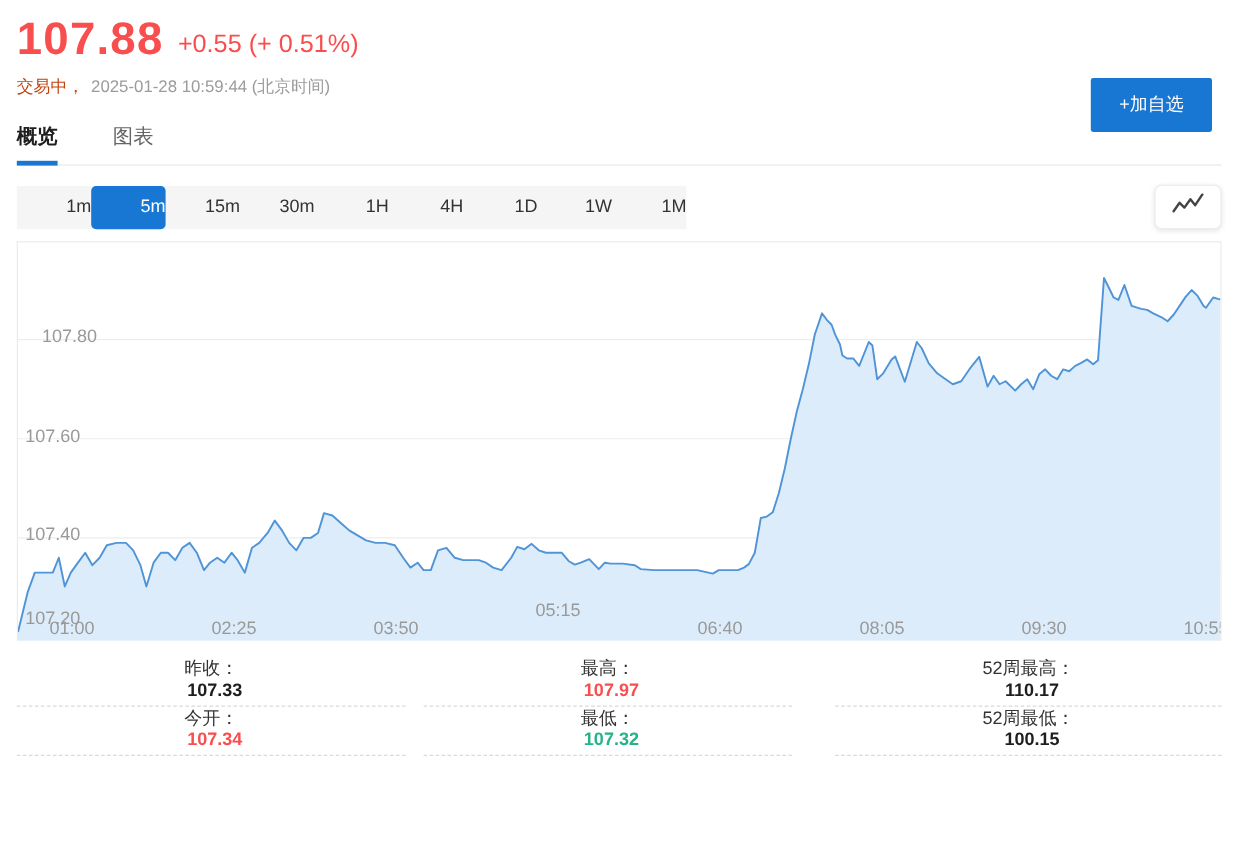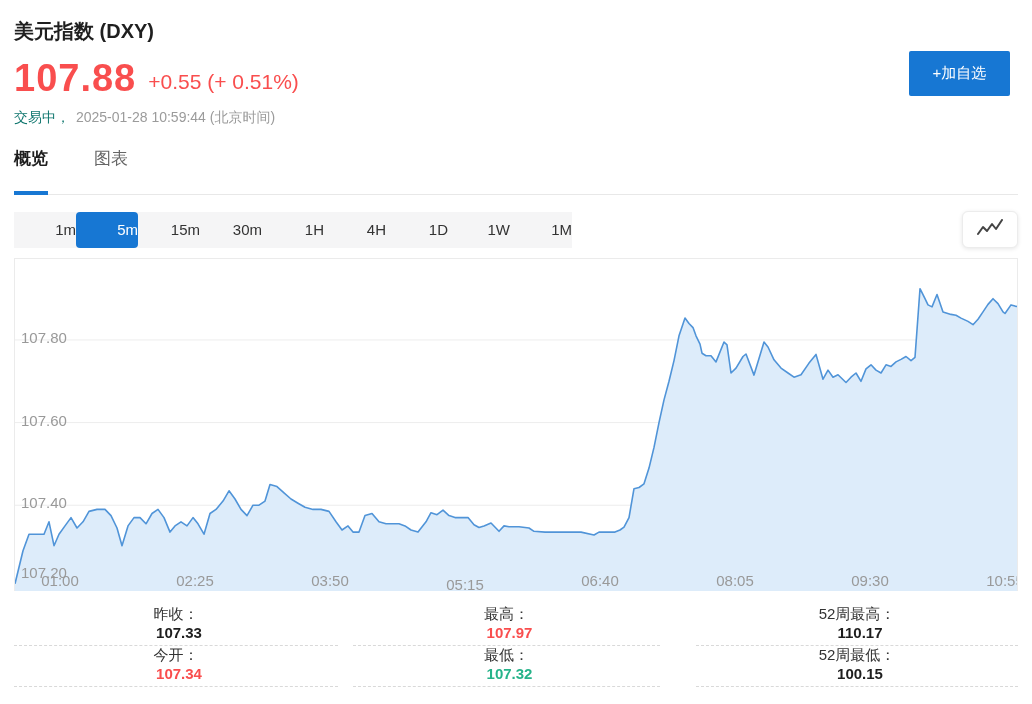--- a/index.html
+++ b/index.html
@@ -11,32 +11,32 @@
   }
   .page { padding:0 14px; position:relative; }
 
   .title { padding-top:18px; font-size:20px; font-weight:bold; color:#1f1f1f; }
 
   .price-row { margin-top:14px; display:flex; align-items:flex-end; }
   .price { font-size:38px; line-height:38px; font-weight:bold; color:var(--red); letter-spacing:1px; }
   .change { font-size:21px; color:var(--red); margin-left:12px; margin-bottom:3px; }
 
   .status-row { margin-top:12px; font-size:14px; }
-  .status-label { color:#0f766e; }
+  .status-label { color:#c2410c; }
   .timestamp { color:#9b9b9b; margin-left:2px; }
 
   .add-btn {
     position:absolute; top:51px; right:22px; width:101px; height:45px;
     background:var(--accent); color:#fff; font-size:15px;
     border:none; border-radius:2px; cursor:pointer;
     display:flex; align-items:center; justify-content:center;
   }
 
   .tabs { margin-top:20px; border-bottom:1px solid #e8e8e8; display:flex; gap:46px; }
-  .tab { font-size:17px; color:#666; padding-bottom:24px; position:relative; cursor:pointer; }
+  .tab { font-size:17px; color:#666; padding-bottom:12px; position:relative; cursor:pointer; }
   .tab.active { color:#1f1f1f; font-weight:bold; }
   .tab.active::after { content:""; position:absolute; left:0; right:0; bottom:-1px; height:4px; background:var(--accent); }
 
   .toolbar { margin-top:16px; display:flex; align-items:center; }
   .periods { display:flex; background:#f5f5f6; }
   .period { width:62px; height:36px; line-height:36px; text-align:right; font-size:15px; color:#333; cursor:pointer; }
   .period.active { background:var(--accent); color:#fff; border-radius:4px;padding-left:41px; }
   .chart-style-btn {
     margin-left:auto; width:56px; height:37px; background:#fff;
     border:1px solid #ececec; border-radius:6px; cursor:pointer;
@@ -66,21 +66,20 @@
   }
   .stat-label { color:#333; }
   .stat-value { font-weight:bold; margin-left:6px; }
   .v-dark { color:#1e1e1e; } .v-red { color:var(--red); } .v-green { color:var(--green); }
 </style>
 </head>
 <body>
 
 <div class="page">
 
-  <div class="title">美元指数 (DXY)</div>
 
   <button class="add-btn">+加自选</button>
 
   <div class="price-row">
     <span class="price">107.88</span>
     <span class="change">+0.55 (+ 0.51%)</span>
   </div>
 
   <div class="status-row">
     <span class="status-label">交易中，</span>
@@ -115,28 +114,28 @@
 
   <div class="chart" id="chart">
     <svg id="chart-svg" width="1002" height="333" viewBox="0 0 1002 333" preserveAspectRatio="none">
         <line x1="0" x2="1002" y1="80.97766749379593" y2="80.97766749379593" stroke="#ededed" stroke-width="1"></line>
         <line x1="0" x2="1002" y1="163.60794044665099" y2="163.60794044665099" stroke="#ededed" stroke-width="1"></line>
         <line x1="0" x2="1002" y1="246.23821339950015" y2="246.23821339950015" stroke="#ededed" stroke-width="1"></line>
         <line x1="0" x2="1002" y1="328.8684863523552" y2="328.8684863523552" stroke="#ededed" stroke-width="1"></line>
         <path d="M0,324.7 L4,308.2 L8,291.7 L14,275.2 L22,275.2 L29,275.2 L34,262.8 L39,286.7 L44,275.2 L50,266.9 L56,258.6 L62,269.0 L68,262.8 L74,252.4 L82,250.4 L90,250.4 L96,256.6 L102,269.0 L107,286.7 L113,266.9 L119,258.6 L125,258.6 L131,264.8 L137,254.5 L143,250.4 L149,258.6 L155,273.1 L160,266.9 L166,262.8 L172,266.9 L178,258.6 L183,264.8 L189,275.2 L195,254.5 L201,250.4 L208,242.1 L214,231.8 L220,240.0 L226,250.4 L232,256.6 L238,246.2 L244,246.2 L250,242.1 L255,225.6 L262,227.6 L269,233.8 L276,240.0 L283,244.2 L290,248.3 L298,250.4 L306,250.4 L314,252.4 L321,262.8 L327,271.0 L333,266.9 L338,273.1 L344,273.1 L350,256.6 L357,254.5 L364,262.8 L371,264.8 L378,264.8 L384,264.8 L390,266.9 L396,271.0 L403,273.1 L411,262.8 L416,253.7 L422,255.7 L428,251.2 L434,256.6 L440,258.6 L447,258.6 L453,258.6 L459,265.7 L464,268.5 L469,266.9 L476,264.0 L484,272.3 L489,266.9 L494,267.7 L504,267.7 L514,269.0 L519,272.3 L530,273.1 L542,273.1 L554,273.1 L566,273.1 L579,276.0 L584,273.1 L592,273.1 L600,273.1 L605,271.0 L609,268.1 L614,258.6 L619,229.7 L624,228.5 L629,224.8 L634,209.1 L639,188.4 L644,163.6 L649,140.9 L654,122.3 L659,101.6 L664,76.8 L670,59.1 L674,64.5 L678,68.6 L681,76.8 L685,85.1 L687,94.2 L691,96.7 L696,96.7 L701,102.9 L709,83.0 L712,85.9 L716,114.0 L721,109.1 L728,97.5 L731,95.0 L739,116.1 L749,83.0 L753,88.0 L759,100.8 L766,109.1 L773,114.0 L779,118.2 L786,115.7 L794,104.1 L801,95.4 L808,120.2 L813,111.1 L818,118.2 L823,115.7 L831,123.5 L836,118.2 L841,114.0 L846,122.3 L851,109.9 L856,105.8 L861,111.1 L866,114.0 L871,105.8 L876,107.4 L881,102.9 L886,100.4 L891,97.5 L896,101.6 L900,98.3 L905,29.7 L910,39.7 L913,45.9 L917,47.9 L922,35.5 L928,52.9 L936,55.4 L941,56.2 L946,59.1 L953,62.4 L958,65.7 L963,60.3 L968,52.9 L973,45.4 L978,39.7 L983,44.6 L988,52.9 L990,54.5 L996,45.9 L1000,47.1 L1004,47.9 L1002,333 L0,333 Z" fill="#ddecfa" stroke="none"></path>
         <path d="M0,324.7 L4,308.2 L8,291.7 L14,275.2 L22,275.2 L29,275.2 L34,262.8 L39,286.7 L44,275.2 L50,266.9 L56,258.6 L62,269.0 L68,262.8 L74,252.4 L82,250.4 L90,250.4 L96,256.6 L102,269.0 L107,286.7 L113,266.9 L119,258.6 L125,258.6 L131,264.8 L137,254.5 L143,250.4 L149,258.6 L155,273.1 L160,266.9 L166,262.8 L172,266.9 L178,258.6 L183,264.8 L189,275.2 L195,254.5 L201,250.4 L208,242.1 L214,231.8 L220,240.0 L226,250.4 L232,256.6 L238,246.2 L244,246.2 L250,242.1 L255,225.6 L262,227.6 L269,233.8 L276,240.0 L283,244.2 L290,248.3 L298,250.4 L306,250.4 L314,252.4 L321,262.8 L327,271.0 L333,266.9 L338,273.1 L344,273.1 L350,256.6 L357,254.5 L364,262.8 L371,264.8 L378,264.8 L384,264.8 L390,266.9 L396,271.0 L403,273.1 L411,262.8 L416,253.7 L422,255.7 L428,251.2 L434,256.6 L440,258.6 L447,258.6 L453,258.6 L459,265.7 L464,268.5 L469,266.9 L476,264.0 L484,272.3 L489,266.9 L494,267.7 L504,267.7 L514,269.0 L519,272.3 L530,273.1 L542,273.1 L554,273.1 L566,273.1 L579,276.0 L584,273.1 L592,273.1 L600,273.1 L605,271.0 L609,268.1 L614,258.6 L619,229.7 L624,228.5 L629,224.8 L634,209.1 L639,188.4 L644,163.6 L649,140.9 L654,122.3 L659,101.6 L664,76.8 L670,59.1 L674,64.5 L678,68.6 L681,76.8 L685,85.1 L687,94.2 L691,96.7 L696,96.7 L701,102.9 L709,83.0 L712,85.9 L716,114.0 L721,109.1 L728,97.5 L731,95.0 L739,116.1 L749,83.0 L753,88.0 L759,100.8 L766,109.1 L773,114.0 L779,118.2 L786,115.7 L794,104.1 L801,95.4 L808,120.2 L813,111.1 L818,118.2 L823,115.7 L831,123.5 L836,118.2 L841,114.0 L846,122.3 L851,109.9 L856,105.8 L861,111.1 L866,114.0 L871,105.8 L876,107.4 L881,102.9 L886,100.4 L891,97.5 L896,101.6 L900,98.3 L905,29.7 L910,39.7 L913,45.9 L917,47.9 L922,35.5 L928,52.9 L936,55.4 L941,56.2 L946,59.1 L953,62.4 L958,65.7 L963,60.3 L968,52.9 L973,45.4 L978,39.7 L983,44.6 L988,52.9 L990,54.5 L996,45.9 L1000,47.1 L1004,47.9" fill="none" stroke="#5094d8" stroke-width="1.6" stroke-linejoin="round"></path>
       </svg>
-  <div class="axis-label" style="left: 6px; top: 69.9777px;">107.80</div>
+  <div class="axis-label" style="left: 20px; top: 69.9777px;">107.80</div>
       <div class="axis-label" style="left: 6px; top: 152.608px;">107.60</div>
       <div class="axis-label" style="left: 6px; top: 235.238px;">107.40</div>
       <div class="axis-label" style="left: 6px; top: 305px;">107.20</div>
       <div class="axis-label x-label" style="left: 45px; top: 313px;">01:00</div>
       <div class="axis-label x-label" style="left: 180px; top: 313px;">02:25</div>
       <div class="axis-label x-label" style="left: 315px; top: 313px;">03:50</div>
-      <div class="axis-label x-label" style="left: 450px; top: 317px;">05:15</div>
+      <div class="axis-label x-label" style="left: 450px; top: 298px;">05:15</div>
       <div class="axis-label x-label" style="left: 585px; top: 313px;">06:40</div>
       <div class="axis-label x-label" style="left: 720px; top: 313px;">08:05</div>
       <div class="axis-label x-label" style="left: 855px; top: 313px;">09:30</div>
       <div class="axis-label x-label" style="left: 990px; top: 313px;">10:55</div>
     </div>
 
   <div class="stats" id="stats">
       <div class="stat-col-1">
         <div class="stat-row">
           <span class="stat-label">昨收：</span>

